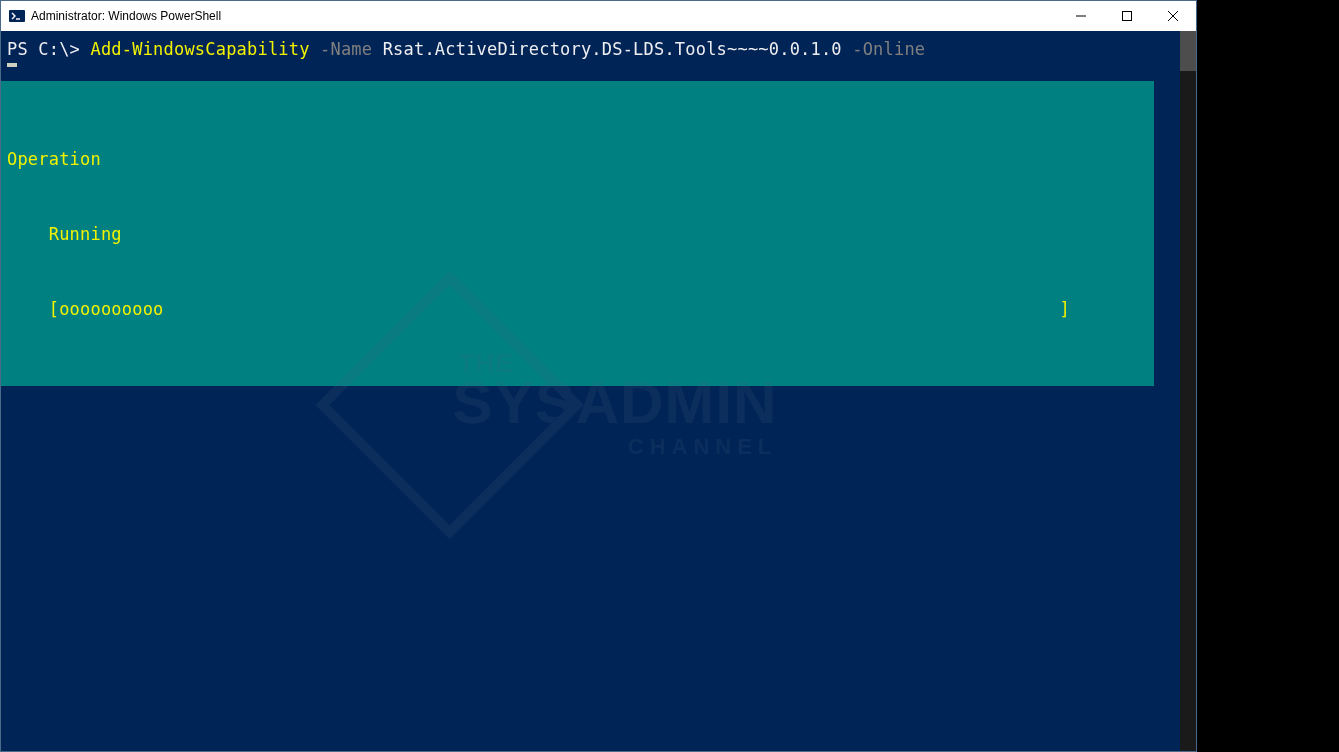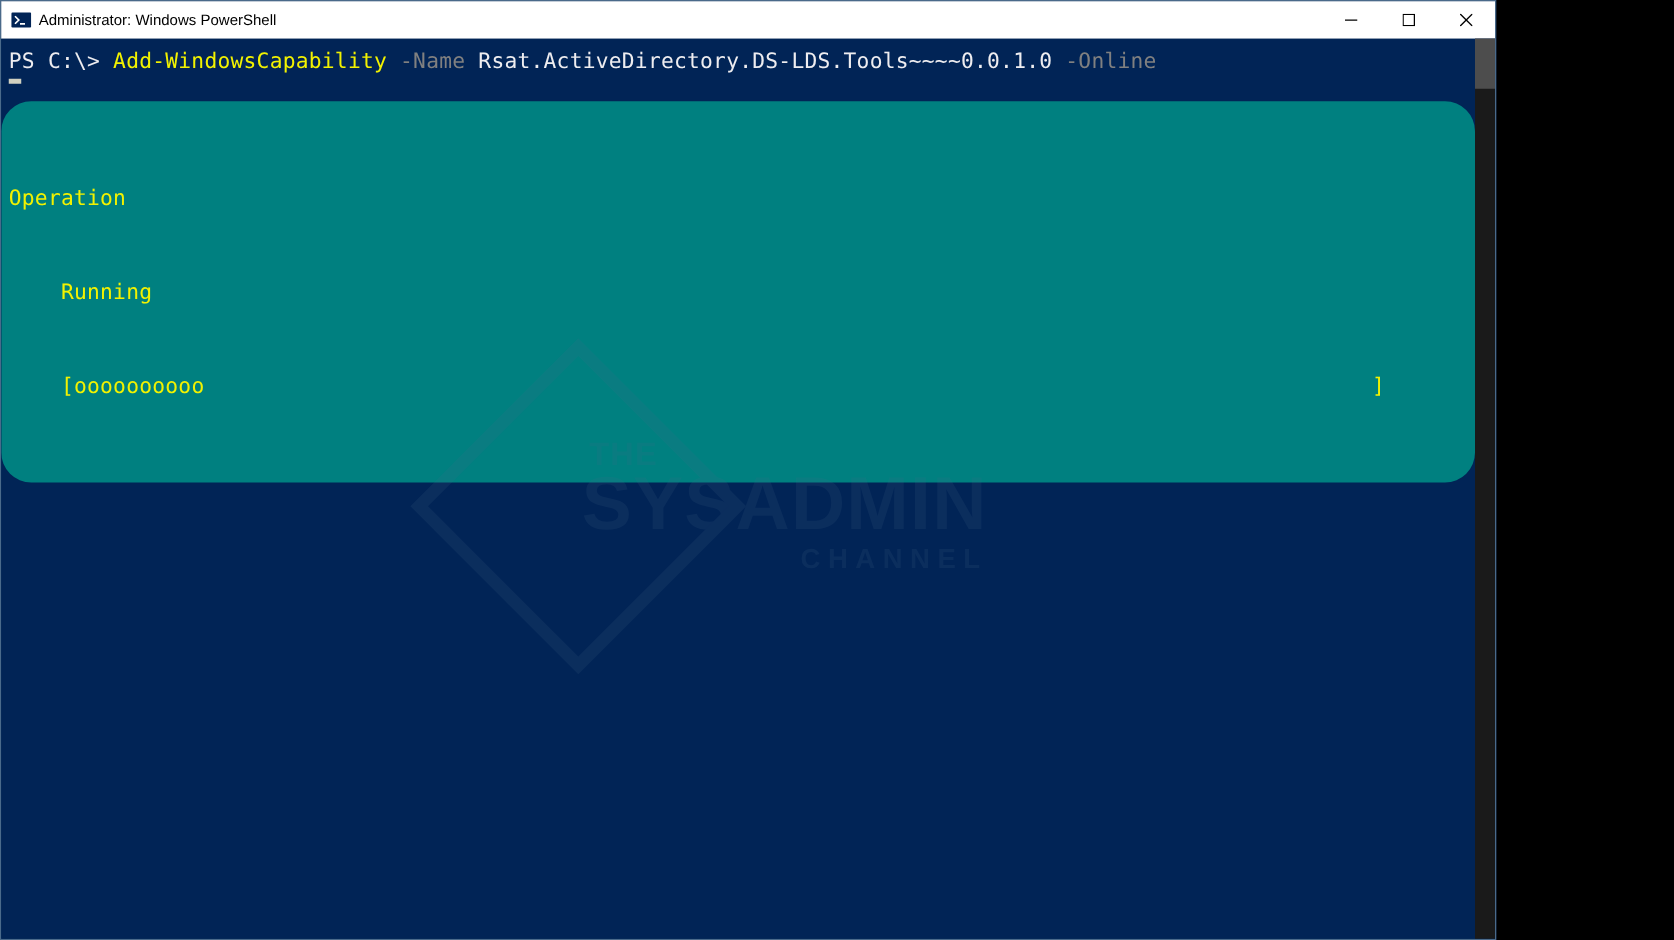--- a/index.html
+++ b/index.html
@@ -39,20 +39,21 @@
     color: #000;
   }
   .titlebar .ctrl svg { width: 10px; height: 10px; }
 
   
   .terminal-wrap {
     flex: 1;
     display: flex;
     background: #012456;
     position: relative;
+    gap: 26px;
   }
   .terminal {
     flex: 1;
     font-size: 17px;
     line-height: 24px;
     color: #eeedf0;
     position: relative;
     overflow: hidden;
   }
   .scrollbar {
@@ -85,26 +86,25 @@
     width: 10px; height: 4px;
     background: #d0d0c0;
     margin-left: 6px;
     vertical-align: top;
   }
 
   
   .progress-banner {
     background: #008080;
     color: #f2f200;
-    padding: 16px 2px 14px 6px;
+    padding: 16px 14px 14px 6px;
     font-size: 17px;
     line-height: 25px;
     white-space: pre;
     letter-spacing: 0.2px;
-    border-radius: 24px;
   }
   .progress-banner .bar-line { display: flex; }
   .progress-banner .bar-open { }
   .progress-banner .bar-fill { }
   .progress-banner .bar-close { margin-left: auto; padding-right: 70px; }
 
   
   .watermark {
     position: absolute;
     left: 49%; top: 52%;

